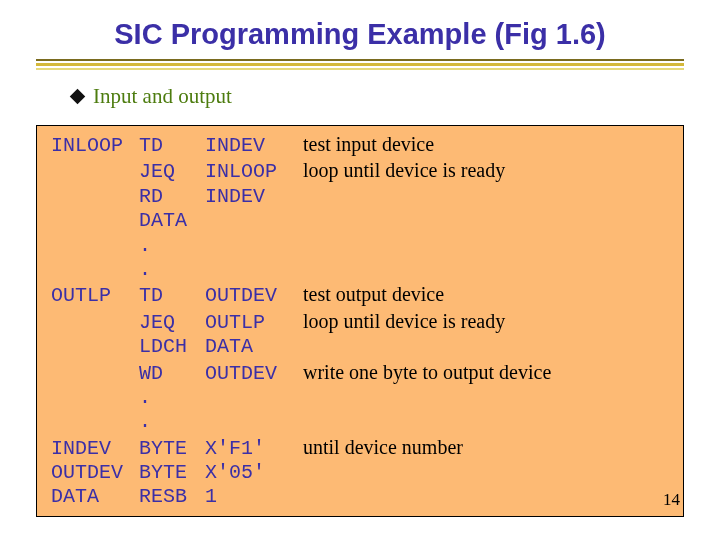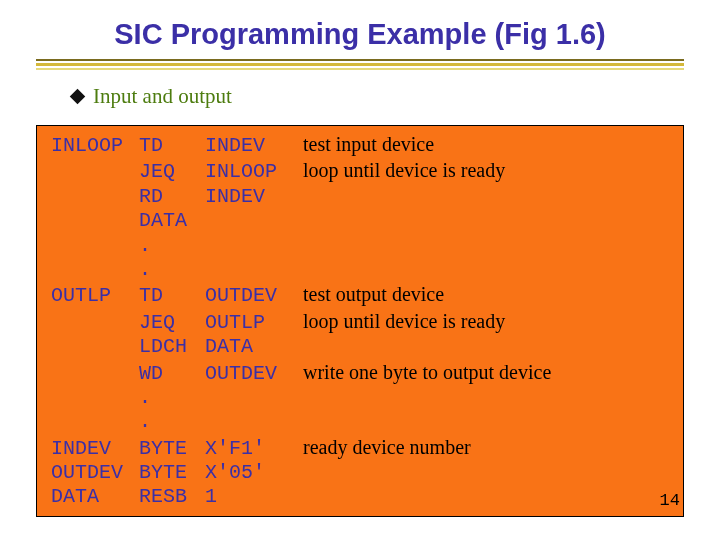--- a/index.html
+++ b/index.html
@@ -42,21 +42,21 @@
     background: #111;
     transform: rotate(45deg);
     margin-right: 10px;
     position: relative;
     top: -1px;
   }
   .codebox {
     margin: 16px 36px 0 36px;
     border: 1px solid #000;
     padding: 6px 14px 6px 14px;
-    background: #f97316;
+    background: #fdba74;
   }
   .line {
     display: flex;
     align-items: baseline;
     font-size: 20px;
     line-height: 1.22;
   }
   .col-label, .col-op, .col-arg {
     font-family: "Courier New", Courier, monospace;
     color: #3b2fa7;
@@ -67,21 +67,21 @@
   .col-arg   { width: 98px; flex: 0 0 98px; }
   .col-comm {
     font-family: Georgia, "Times New Roman", serif;
     color: #000;
     white-space: pre;
   }
   .pagenum {
     position: absolute;
     right: 40px;
     bottom: 30px;
-    font-family: Liberation Mono, monospace;
+    font-family: Liberation Serif, serif;
     font-size: 17px;
     color: #000;
   }
 </style>
 </head>
 <body>
 
 <div class="title">SIC Programming Example (Fig 1.6)</div>
 
 <div class="rules">
@@ -163,21 +163,21 @@
   <div class="line">
     <span class="col-label"></span>
     <span class="col-op">.</span>
     <span class="col-arg"></span>
     <span class="col-comm"></span>
   </div>
   <div class="line">
     <span class="col-label">INDEV</span>
     <span class="col-op">BYTE</span>
     <span class="col-arg">X'F1'</span>
-    <span class="col-comm">ready device number</span>
+    <span class="col-comm">until device number</span>
   </div>
   <div class="line">
     <span class="col-label">OUTDEV</span>
     <span class="col-op">BYTE</span>
     <span class="col-arg">X'05'</span>
   </div>
   <div class="line">
     <span class="col-label">DATA</span>
     <span class="col-op">RESB</span>
     <span class="col-arg">1</span>

